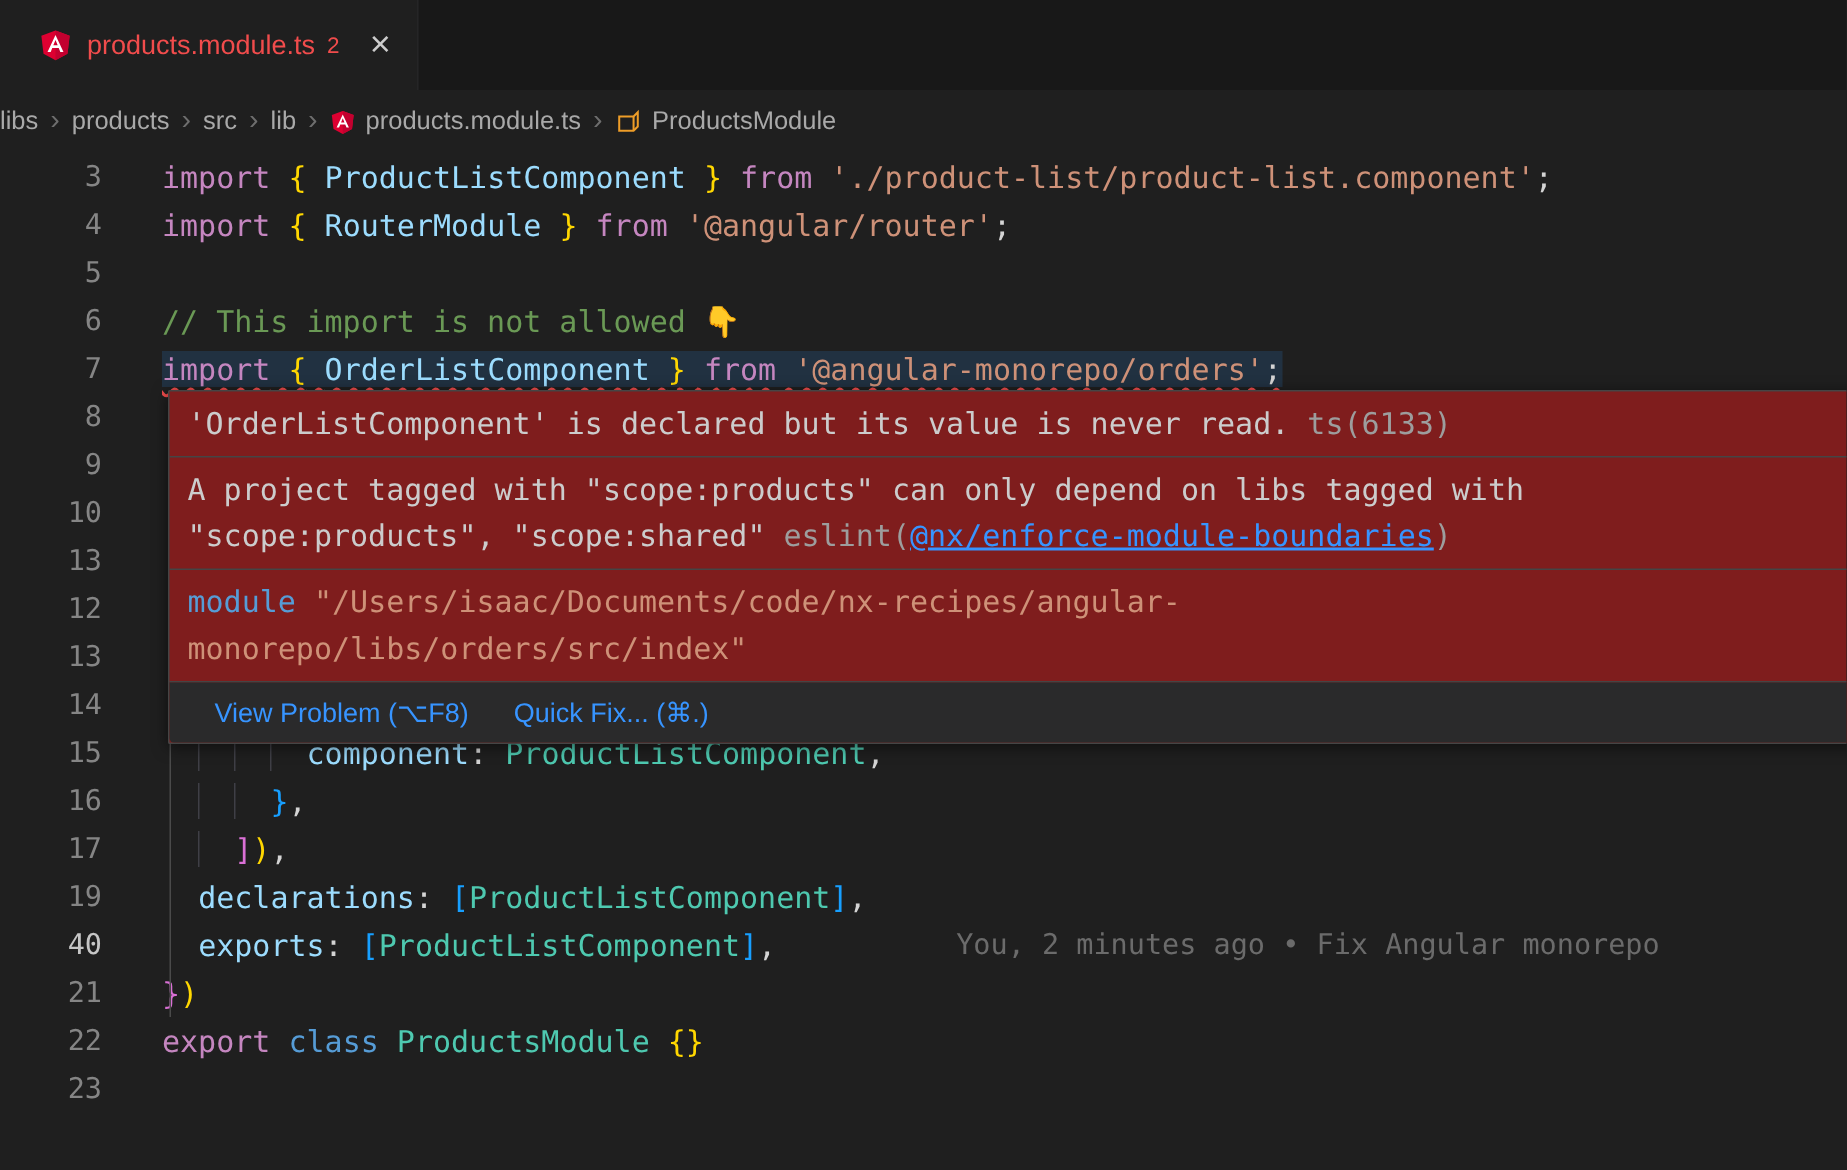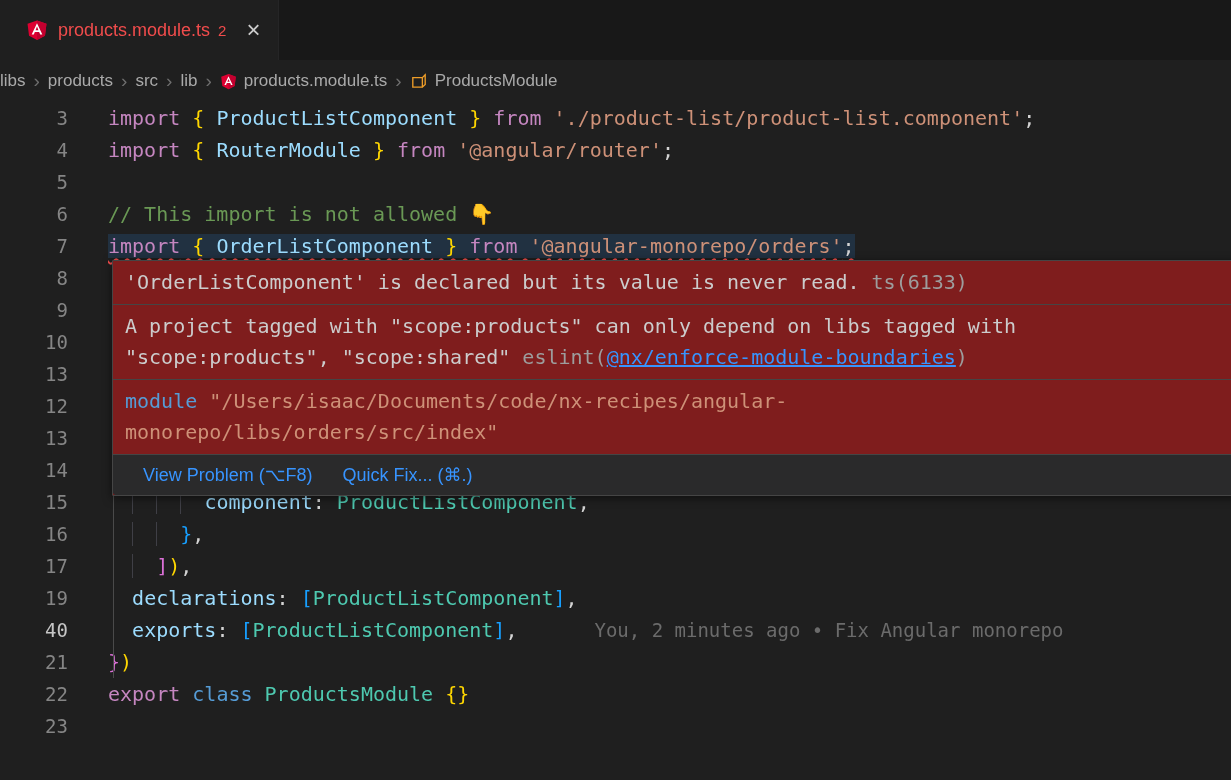--- a/index.html
+++ b/index.html
@@ -36,21 +36,21 @@
   .tk-t  { color:#4ec9b0; }
   .tk-s  { color:#ce9178; }
   .tk-w  { color:#d4d4d4; }
   .tk-c  { color:#6a9955; }
   .tk-b1 { color:#ffd700; }
   .tk-b2 { color:#da70d6; }
   .tk-b3 { color:#179fff; }
   .tk-kb { color:#569cd6; }
   .tk-e  { font-family:"DejaVu Sans", sans-serif; }
   .tk-ig { box-shadow:inset 1px 0 0 #3f3f46; }
-  .blame { white-space:pre; font-size:19px; color:#6b6b6b; margin-left:77px; }
+  .blame { white-space:pre; font-size:19px; color:#6b6b6b; margin-left:120px; }
   .bracket-guide { position:absolute; left:113px; top:394px; width:1px; height:182px;
                    background:#4a4a4a; z-index:1; }
 
   
   .hover-popup { position:absolute; left:112px; top:158px; width:1164px; z-index:10;
                  background:#7f1d1d; border:1px solid #454545; border-radius:1px;
                  box-shadow:0 2px 10px rgba(0,0,0,0.55); font-size:20px; color:#cccccc; }
   .hp-section { padding:6px 12px; border-bottom:1px solid #454545; line-height:31px; }
   .dim { color:#9d9d9d; }
   .hp-kb { color:#569cd6; }

